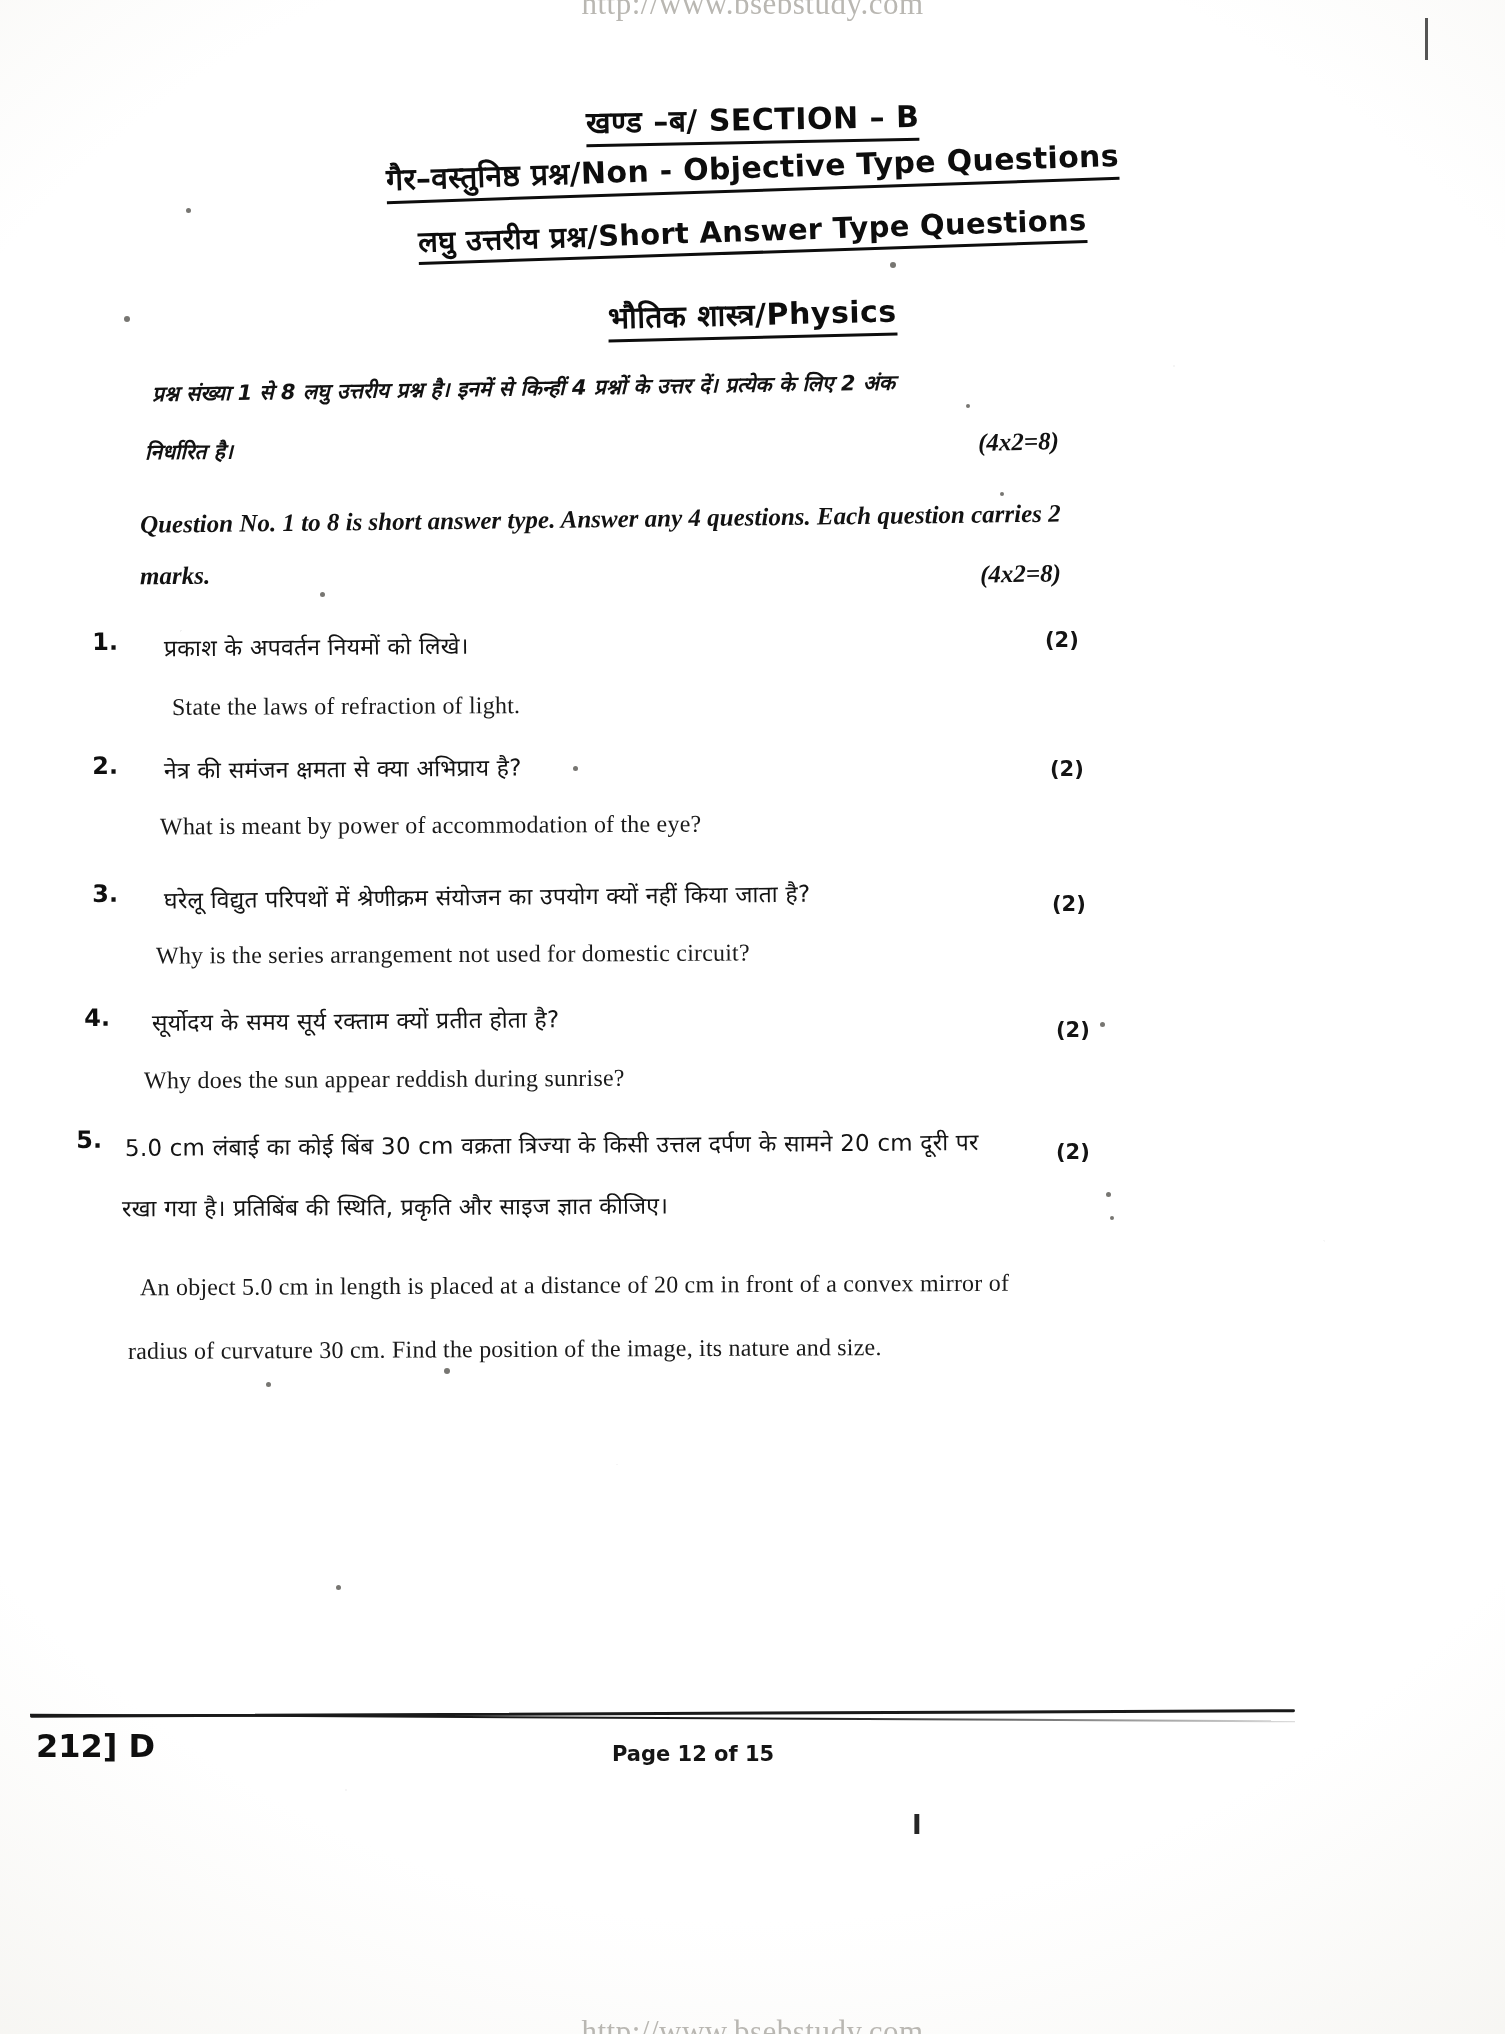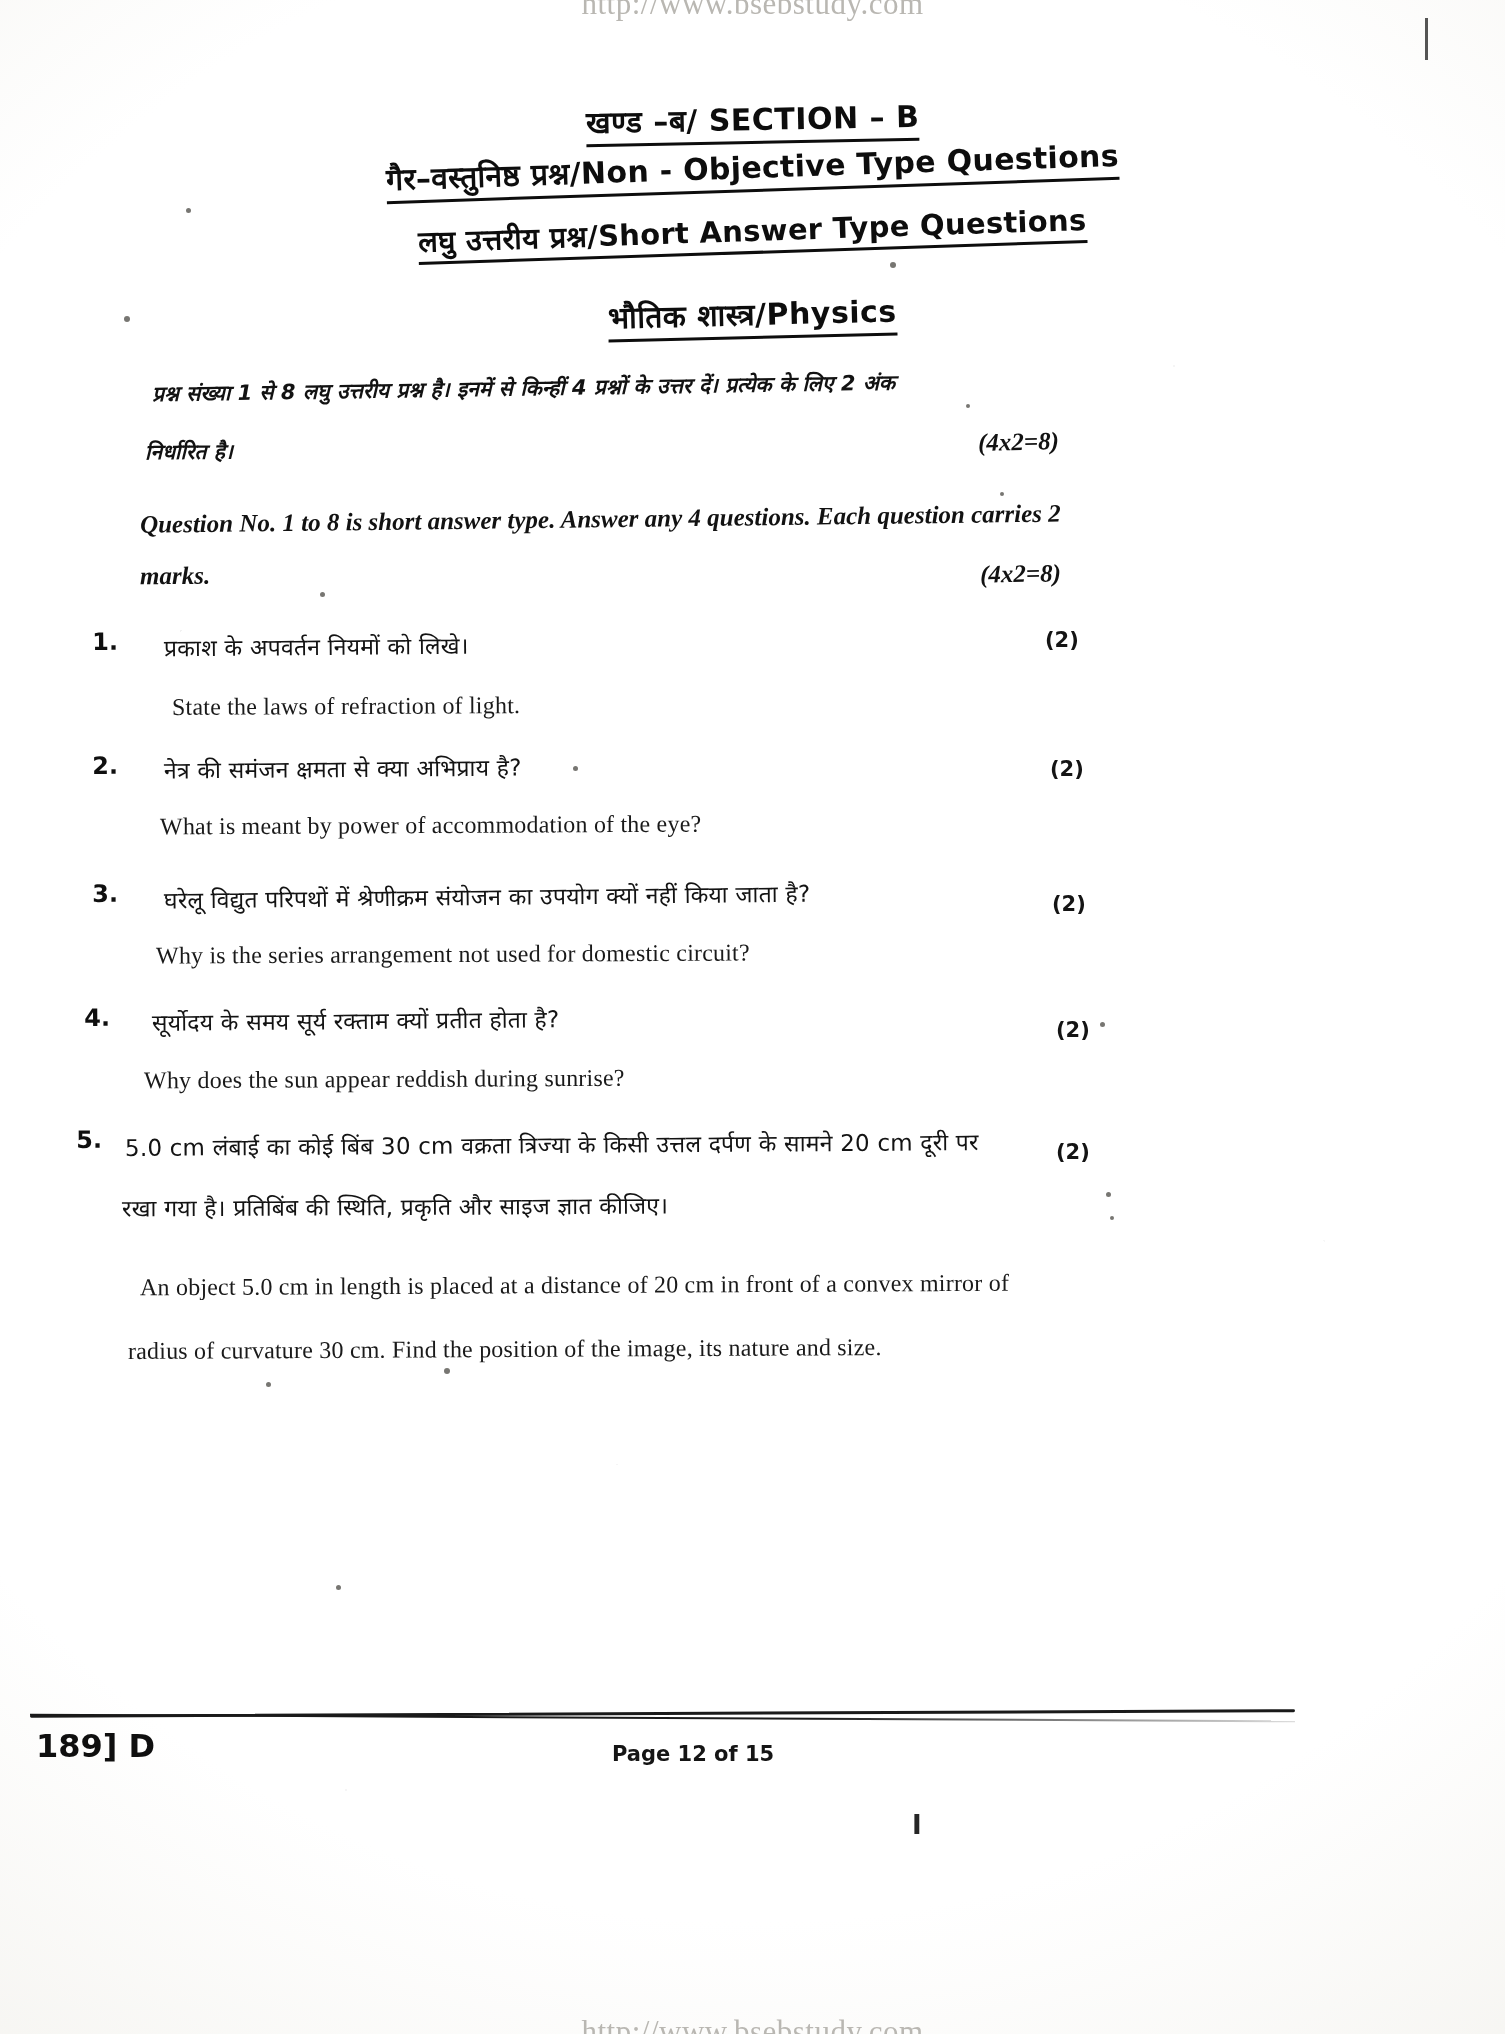--- a/index.html
+++ b/index.html
@@ -211,16 +211,16 @@
   <div class="q">
     <div class="q-num" style="left:42px;top:1126px;transform:rotate(-0.4deg);">5.</div>
     <div class="q-hi" style="left:125px;top:1128px;transform:rotate(-0.4deg);">5.0 cm लंबाई का कोई बिंब 30 cm वक्रता त्रिज्या के किसी उत्तल दर्पण के सामने 20 cm दूरी पर</div>
     <div class="q-hi" style="left:122px;top:1190px;transform:rotate(-0.3deg);">रखा गया है। प्रतिबिंब की स्थिति, प्रकृति और साइज ज्ञात कीजिए।</div>
     <div class="q-en" style="left:140px;top:1272px;transform:rotate(-0.3deg);">An object 5.0 cm in length is placed at a distance of 20 cm in front of a convex mirror of</div>
     <div class="q-en" style="left:128px;top:1336px;transform:rotate(-0.3deg);">radius of curvature 30 cm. Find the position of the image, its nature and size.</div>
     <div class="q-mark" style="left:1056px;top:1140px;">(2)</div>
   </div>
 
   <div class="foot-rule"></div>
-  <div id="f-code">189] D</div>
+  <div id="f-code">212] D</div>
   <div id="f-page">Page 12 of 15</div>
   <div id="f-mark">I</div>
 </div>
 
 </body></html>

